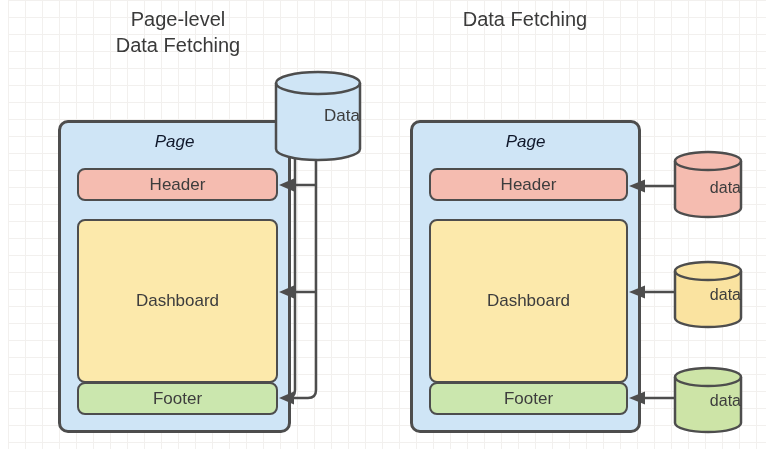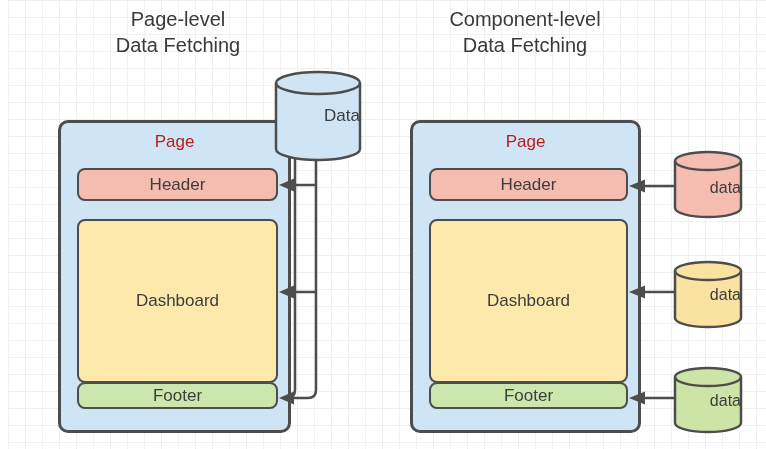--- a/index.html
+++ b/index.html
@@ -28,34 +28,34 @@
   .title-right{left:377px;}
   .page-box{
     position:absolute;top:120px;height:313px;
     background:#cfe5f6;border:3px solid #4d4d4d;border-radius:10px;
     box-sizing:border-box;
   }
   .page-box-left{left:50px;width:233px;}
   .page-box-right{left:402px;width:231px;}
   .page-label{
     position:absolute;top:9px;left:0;right:0;
-    text-align:center;font-size:17px;color:#b91c1c;
+    text-align:center;font-size:17px;color:#0f172a;font-style:italic;
   }
   .inner-box{
     position:absolute;left:16px;
     box-sizing:border-box;
     border:2.5px solid #4d4d4d;border-radius:8px;
     display:flex;align-items:center;justify-content:center;
     font-size:17px;color:#3d3d3d;
   }
   .page-box-left .inner-box{width:201px;}
   .page-box-right .inner-box{width:199px;}
   .header-box{top:45px;height:33px;background:#f5bcb0;}
   .dashboard-box{top:96px;height:164px;background:#fce9ab;}
-  .footer-box{top:259px;height:27px;background:#cbe7ae;}
+  .footer-box{top:259px;height:33px;background:#cbe7ae;}
   .diagram-svg{
     position:absolute;left:0;top:0;width:766px;height:449px;
     pointer-events:none;
   }
   .cyl-label{
     position:absolute;text-align:right;color:#3d3d3d;
   }
   .cyl-label-data{left:268px;width:84px;top:106px;font-size:17px;}
   .cyl-label-small{left:667px;width:66px;font-size:16px;}
   .cyl-label-pink{top:179px;}
@@ -65,21 +65,20 @@
 </head>
 <body>
 
 <div class="canvas">
 
   <div class="title title-left">
     <div>Page-level</div>
     <div>Data Fetching</div>
   </div>
   <div class="title title-right">
-    <div>Component-level</div>
     <div>Data Fetching</div>
   </div>
 
   <div class="page-box page-box-left">
     <div class="page-label">Page</div>
     <div class="inner-box header-box">
       <span>Header</span>
     </div>
     <div class="inner-box dashboard-box">
       <span>Dashboard</span>

